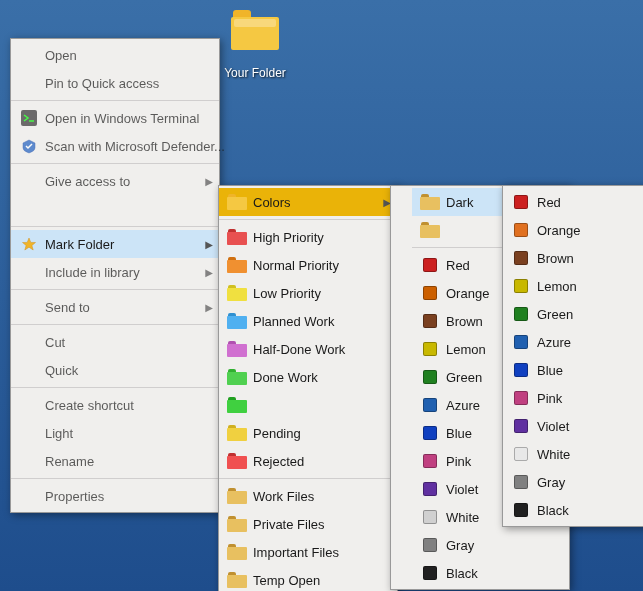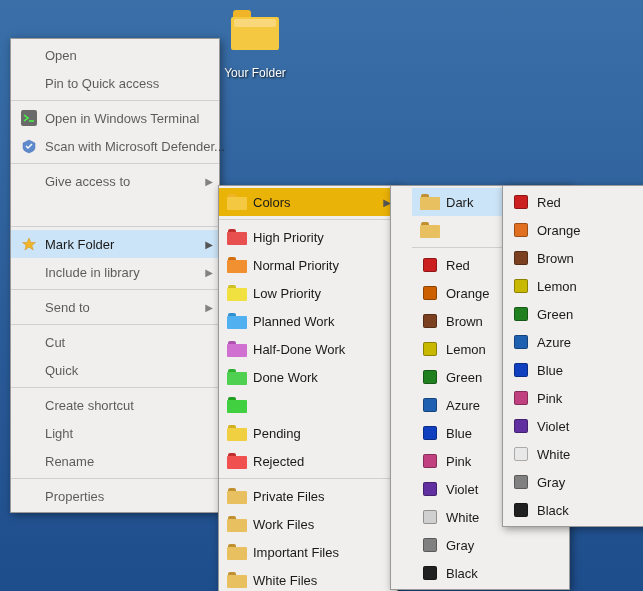--- a/index.html
+++ b/index.html
@@ -382,51 +382,51 @@
     </div>
     <div class="menu-separator"></div>
 
     <div class="menu-item">
       <span class="menu-icon">
         <div class="folder-small">
             <div class="fs-tab" style="background:#c09030;"></div>
             <div class="fs-body" style="background:#e8c060;"></div>
           </div>
       </span>
-      <span class="menu-item-label">Private Files</span>
+      <span class="menu-item-label">Work Files</span>
     </div>
 
     <div class="menu-item">
       <span class="menu-icon">
         <div class="folder-small">
             <div class="fs-tab" style="background:#c09030;"></div>
             <div class="fs-body" style="background:#e8c060;"></div>
           </div>
       </span>
-      <span class="menu-item-label">Work Files</span>
+      <span class="menu-item-label">Private Files</span>
     </div>
 
     <div class="menu-item">
       <span class="menu-icon">
         <div class="folder-small">
             <div class="fs-tab" style="background:#c09030;"></div>
             <div class="fs-body" style="background:#e8c060;"></div>
           </div>
       </span>
       <span class="menu-item-label">Important Files</span>
     </div>
 
     <div class="menu-item">
       <span class="menu-icon">
         <div class="folder-small">
             <div class="fs-tab" style="background:#c09030;"></div>
             <div class="fs-body" style="background:#e8c060;"></div>
           </div>
       </span>
-      <span class="menu-item-label">White Files</span>
+      <span class="menu-item-label">Temp Open</span>
     </div>
 
   </div>
 
   <div class="context-menu dark-submenu">
     <div class="menu-item" style="background:#cce4f7;">
       <span class="menu-icon">
         <div class="folder-small">
             <div class="fs-tab" style="background:#c09030;"></div>
             <div class="fs-body" style="background:#e8c060;"></div>

